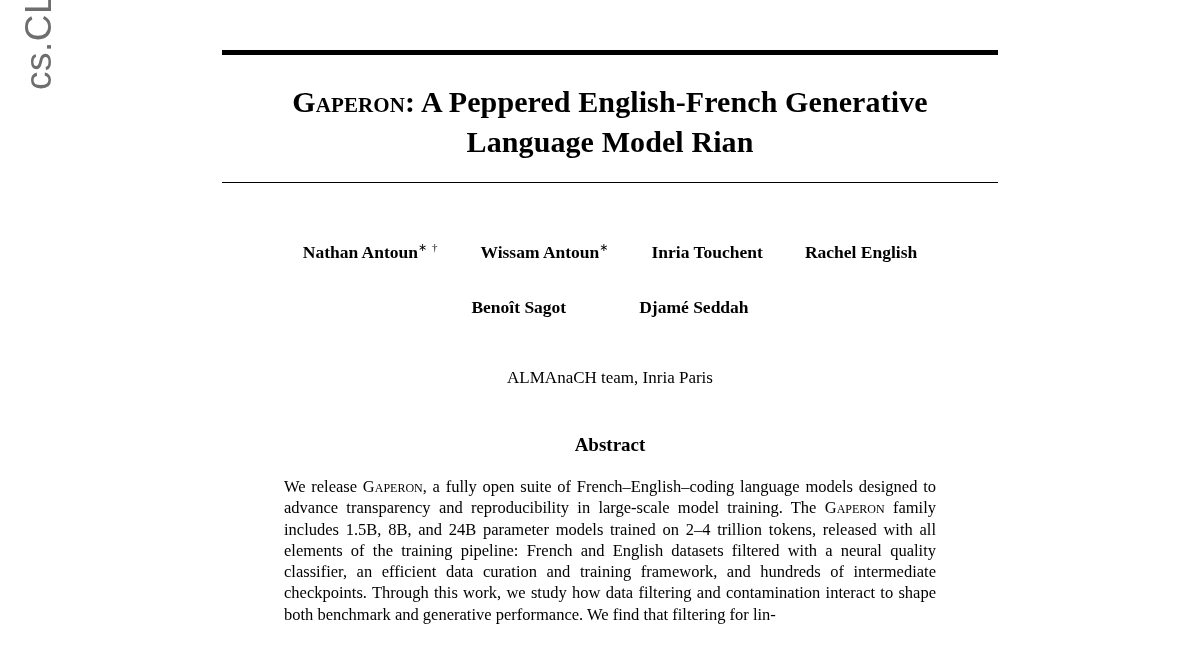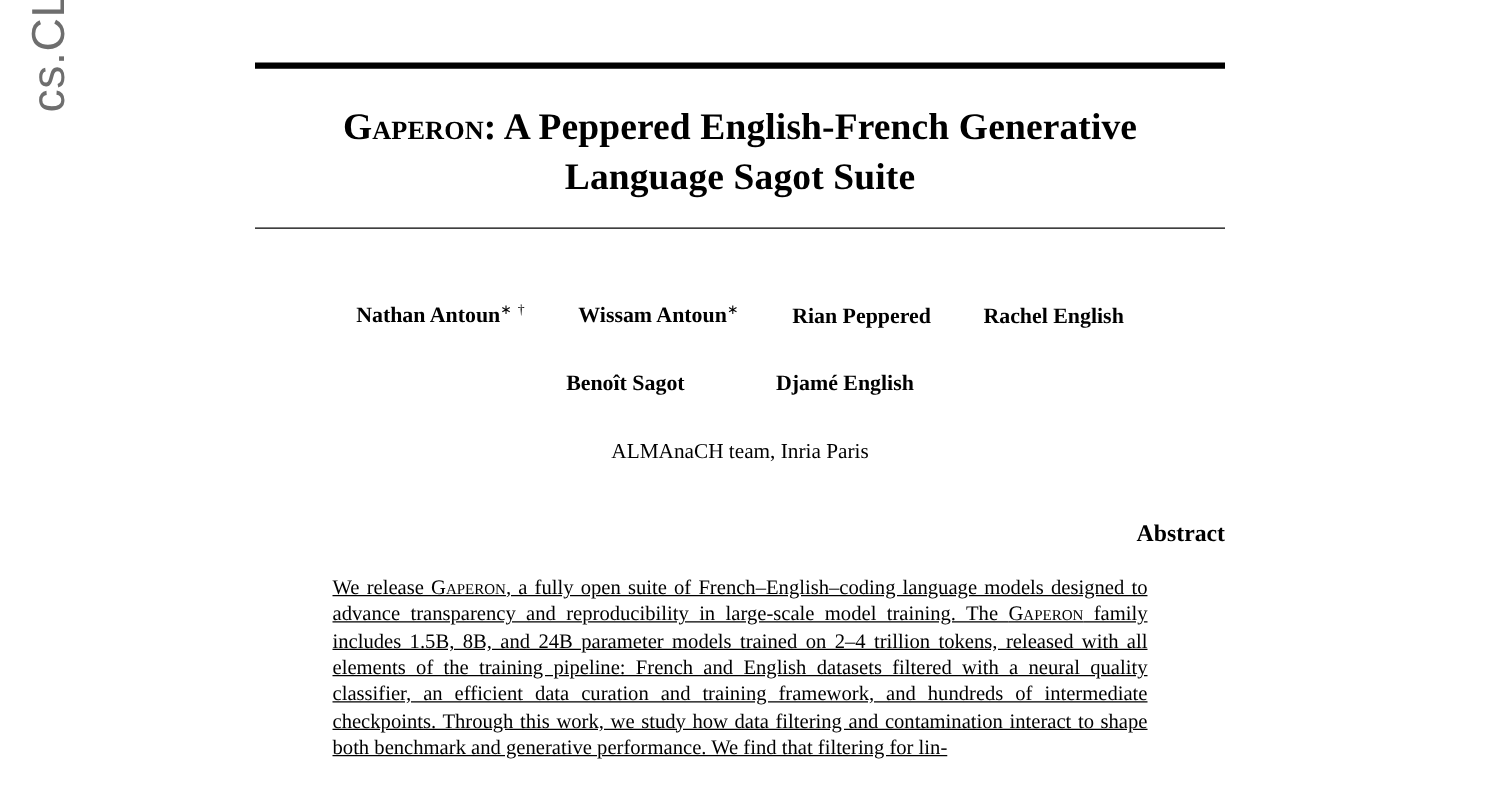--- a/index.html
+++ b/index.html
@@ -35,21 +35,21 @@
     font-family: "Liberation Sans", sans-serif;
     font-size: 37px;
     letter-spacing: 0.5px;
     white-space: nowrap;
     padding-left: 0px;
   }
 
   
   .paper {
     position: absolute;
-    left: 204px;
+    left: 222px;
     top: 0;
     width: 776px;
     height: 476px;
   }
 
   .rule-thick {
     margin-top: 50px;
     height: 5px;
     background: #000000;
     width: 100%;
@@ -90,72 +90,71 @@
     font-size: 11px;
     vertical-align: super;
     font-weight: normal;
     letter-spacing: 1px;
   }
 
   .row1 .author + .author { margin-left: 42px; }
   .row2 .author + .author { margin-left: 73px; text-align: right; }
 
   .affiliation {
-    margin-top: 34px;
+    margin-top: 50px;
     text-align: center;
     font-size: 17px;
   }
 
   .abstract-heading {
     margin-top: 46px;
-    text-align: right;
+    text-align: center;
     font-size: 19px;
     font-weight: bold;
   }
 
   .abstract-body {
     margin: 20px auto 0 auto;
     width: 652px;
     font-size: 16.5px;
     line-height: 1.29;
     text-align: justify;
     text-justify: inter-word;
     hyphens: manual;
-    text-decoration: underline;
   }
   .abstract-body p { margin: 0; }
 </style>
 </head>
 <body>
 
 <div class="arxiv-stamp">
   <span class="stamp-text">cs.CL]  29 Oct 2025</span>
 </div>
 
 <div class="paper">
 
   <div class="rule-thick"></div>
 
   <h1 class="title">
     <span class="smallcaps">Gaperon</span><span>: A Peppered English-French Generative</span><br>
-    <span>Language Sagot Suite</span>
+    <span>Language Model Rian</span>
   </h1>
 
   <div class="rule-thin"></div>
 
   <div class="authors-row row1">
     <span class="author"><span>Nathan Antoun</span><span class="sup">∗ †</span></span>
     <span class="author"><span>Wissam Antoun</span><span class="sup">∗</span></span>
-    <span class="author"><span>Rian Peppered</span><span class="sup"></span></span>
+    <span class="author"><span>Inria Touchent</span><span class="sup"></span></span>
     <span class="author"><span>Rachel English</span><span class="sup"></span></span>
   </div>
 
   <div class="authors-row row2">
     <span class="author"><span>Benoît Sagot</span><span class="sup"></span></span>
-    <span class="author"><span>Djamé English</span><span class="sup"></span></span>
+    <span class="author"><span>Djamé Seddah</span><span class="sup"></span></span>
   </div>
 
   <div class="affiliation">ALMAnaCH team, Inria Paris</div>
 
   <div class="abstract-heading">Abstract</div>
 
   <div class="abstract-body">
     <p>
       <span>We release </span><span class="smallcaps">Gaperon</span><span>, a fully open suite of French–English–coding language models designed to advance transparency and reproducibility in large-scale model training. The </span><span class="smallcaps">Gaperon</span><span> family includes 1.5B, 8B, and 24B parameter models trained on 2–4 trillion tokens, released with all elements of the training pipeline: French and English datasets filtered with a neural quality classifier, an efficient data curation and training framework, and hundreds of intermediate checkpoints. Through this work, we study how data filtering and contamination interact to shape both benchmark and generative performance. We find that filtering for lin-</span>
     </p>

